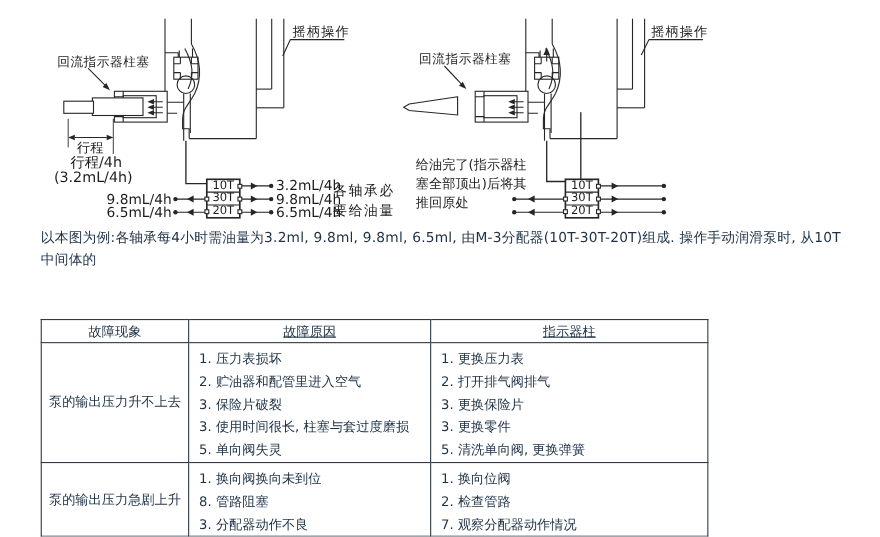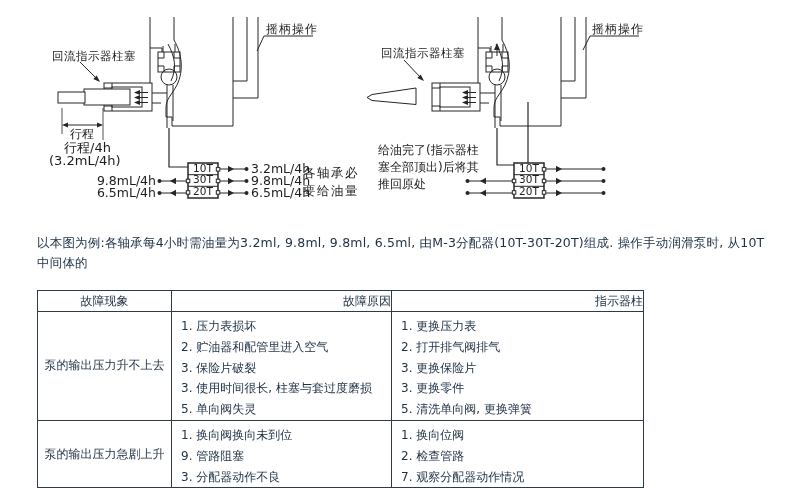--- a/index.html
+++ b/index.html
@@ -1,30 +1,30 @@
 <!DOCTYPE html>
 <html><head>
 <meta charset="utf-8">
 <style>
   html,body{margin:0;padding:0;background:#fff;}
   #page{position:relative;width:800px;height:488px;background:#ffffff;overflow:hidden;
         font-family:"DejaVu Sans",sans-serif;}
   svg{position:absolute;left:0;top:0;}
   svg text{font-family:"DejaVu Sans",sans-serif;fill:#1d1d1d;}
   .para{position:absolute;left:37px;top:206px;width:740px;font-size:12.5px;line-height:20px;
-        color:#1d3044;letter-spacing:0.2px;margin-top:27px;}
+        color:#1d3044;letter-spacing:0.2px;}
   .ftable{position:absolute;left:37px;top:290px;border-collapse:collapse;table-layout:fixed;
           width:603px;color:#1d3044;font-size:12px;}
   .ftable td,.ftable th{border:1px solid #2e3a46;padding:0;vertical-align:middle;
           font-weight:normal;overflow:hidden;}
   .ftable th.c1,.ftable td.c1{width:133px;text-align:center;}
   .ftable th.c2,.ftable td.c2{width:219px;}
   .ftable th.c3,.ftable td.c3{width:251px;}
   .hrow{height:21px;}
-  .hleft{text-align:right;padding-left:9px;}
+  .hleft{text-align:center;padding-left:9px;text-decoration:underline;}
   .r1{height:104px;}
   .r2{height:64px;}
   .items{padding:4px 0 0 9px;}
   .items div{height:20.8px;line-height:20.8px;white-space:nowrap;}
 </style>
 </head>
 <body>
 
 <div id="page">
 
@@ -250,21 +250,21 @@
           <div>3. 更换零件</div>
           <div>5. 清洗单向阀, 更换弹簧</div>
         </div>
       </td>
     </tr>
     <tr class="r2">
       <td class="c1">泵的输出压力急剧上升</td>
       <td class="c2">
         <div class="items">
           <div>1. 换向阀换向未到位</div>
-          <div>9. 管路阻塞</div>
+          <div>8. 管路阻塞</div>
           <div>3. 分配器动作不良</div>
         </div>
       </td>
       <td class="c3">
         <div class="items">
           <div>1. 换向位阀</div>
           <div>2. 检查管路</div>
           <div>7. 观察分配器动作情况</div>
         </div>
       </td>

